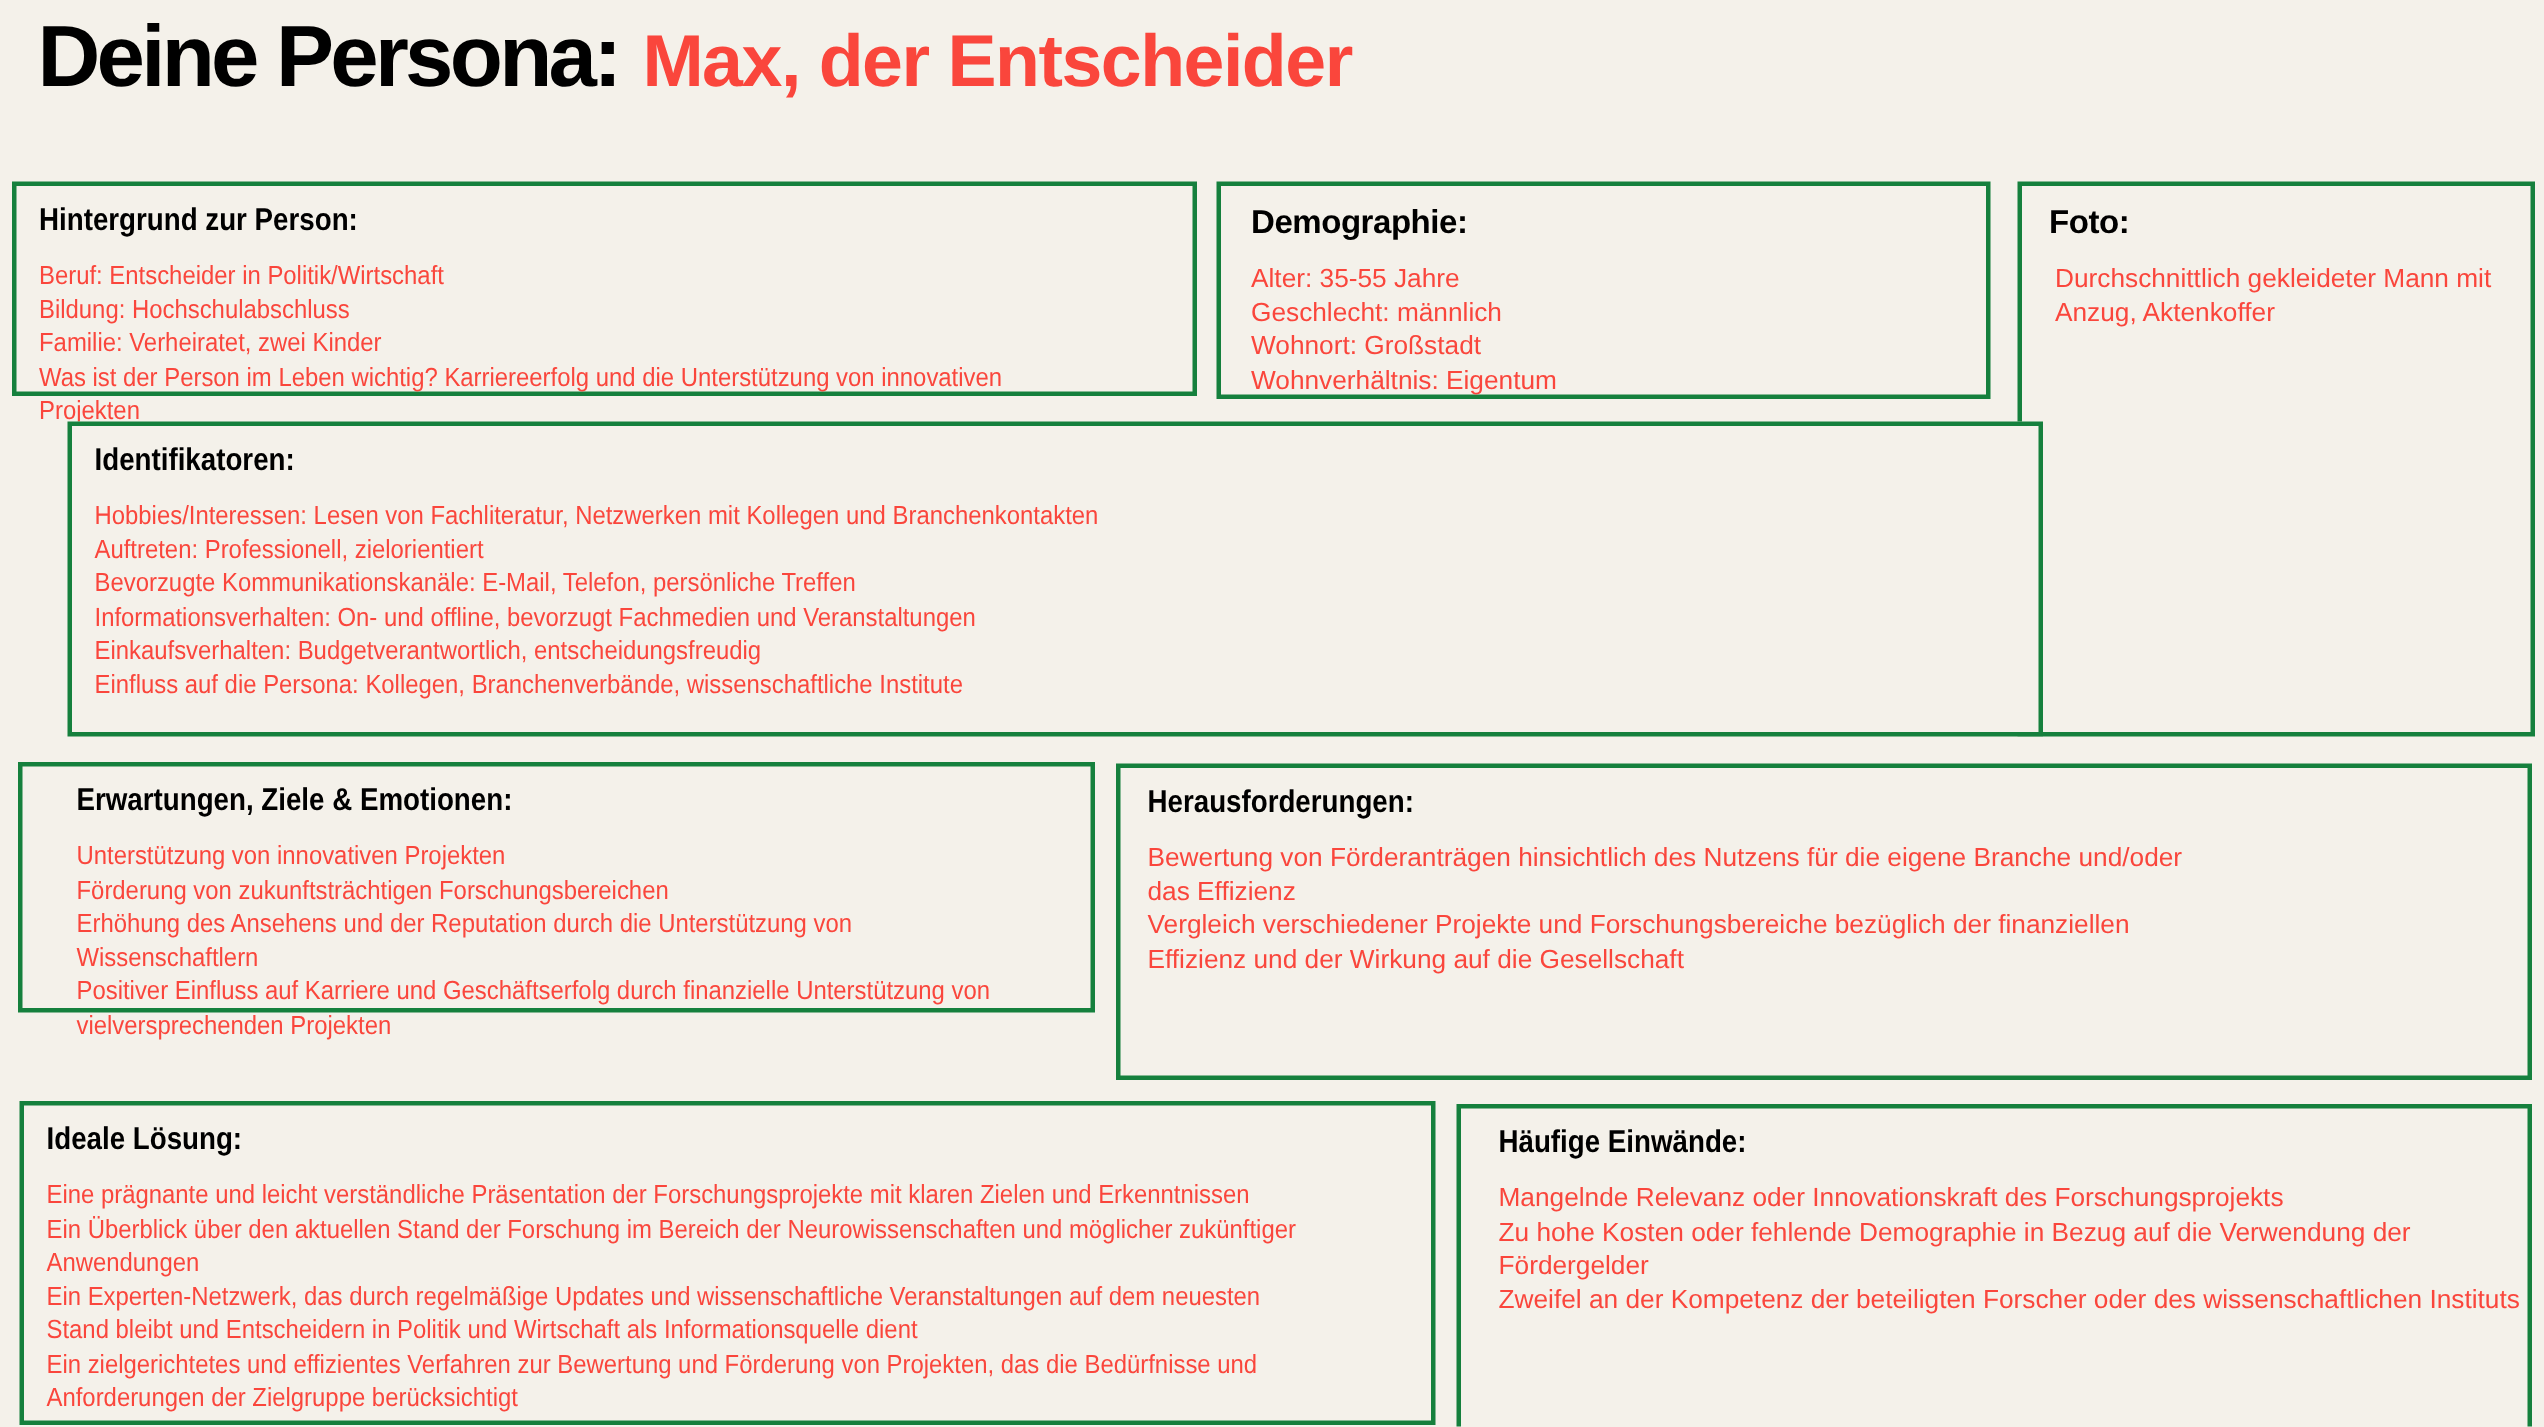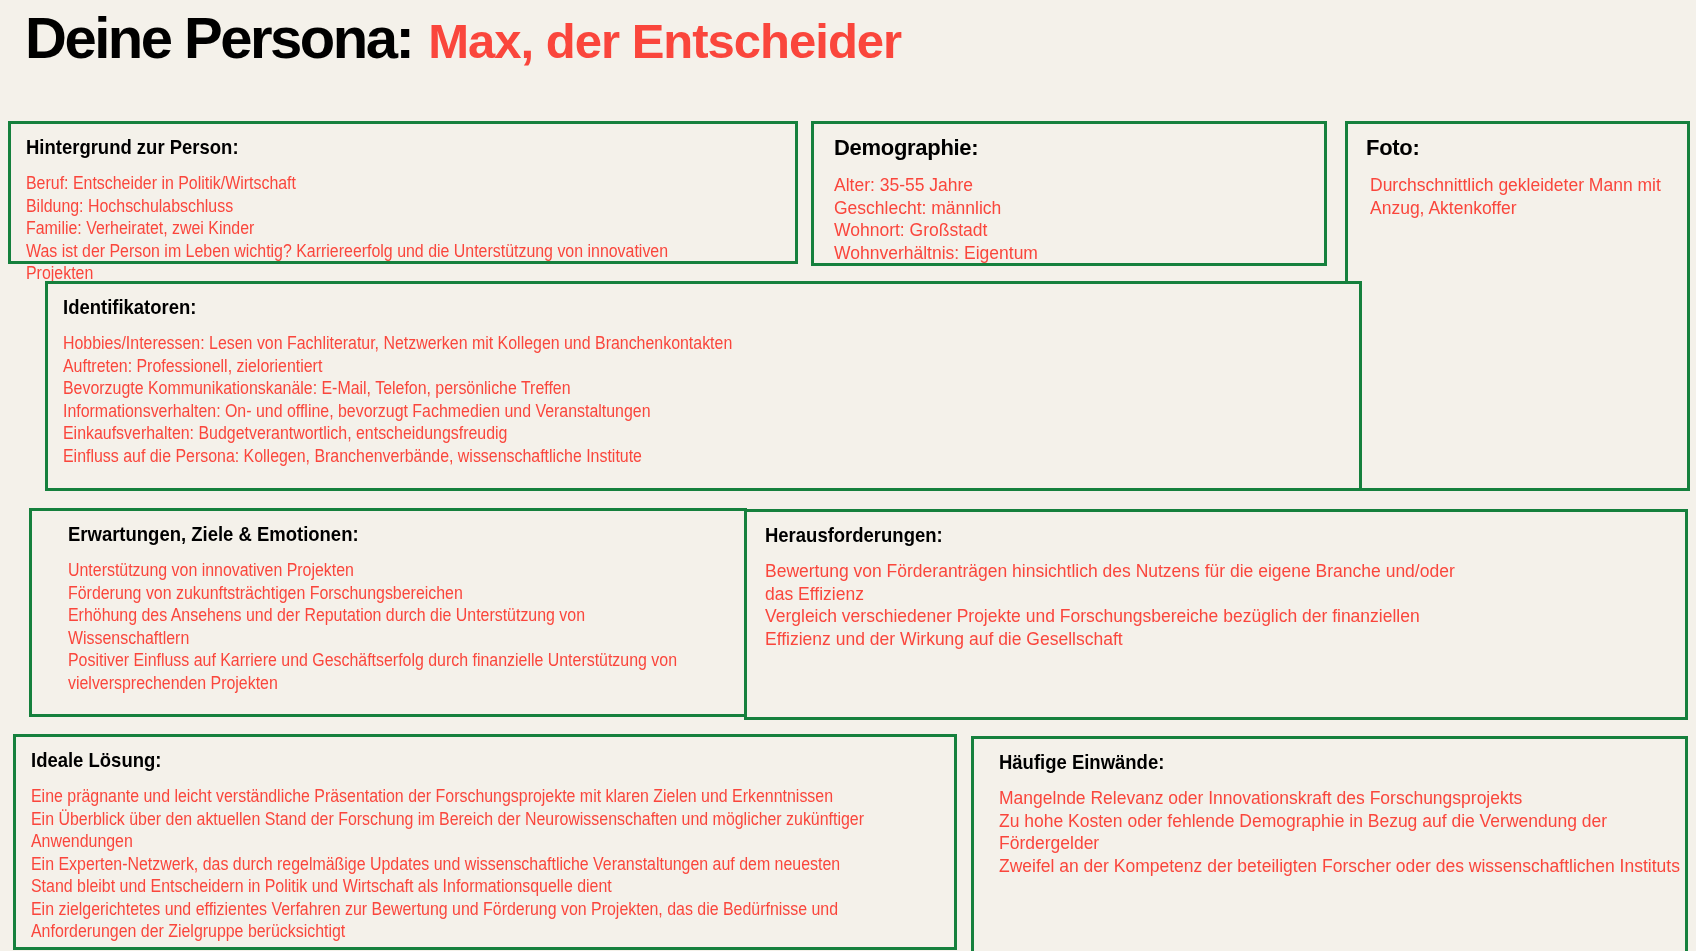--- a/index.html
+++ b/index.html
@@ -73,21 +73,21 @@
   .cond-body .lines {
     transform: scaleX(0.91);
     transform-origin: 0 0;
     width: 110%;
   }
   
   #box-hintergrund        { left: 8px;    top: 121px; width: 790px;  height: 143px; }
   #box-demographie        { left: 811px;  top: 121px; width: 516px;  height: 145px; padding-left: 20px; }
   #box-foto               { left: 1345px; top: 121px; width: 345px;  height: 370px; padding-left: 18px; }
   #box-identifikatoren    { left: 8px;    top: 281px; width: 1317px; height: 210px; margin-left: 37px; }
-  #box-erwartungen        { left: 29px;   top: 508px; width: 718px;  height: 209px; padding-left: 36px; }
+  #box-erwartungen        { left: 12px;   top: 508px; width: 718px;  height: 167px; padding-left: 36px; }
   #box-herausforderungen  { left: 744px;  top: 509px; width: 944px;  height: 211px; padding-left: 18px; }
   #box-ideale-loesung     { left: 13px;   top: 734px; width: 944px;  height: 216px; }
   #box-haeufige-einwaende { left: 971px;  top: 736px; width: 717px;  height: 265px; padding-left: 25px; }
   #box-foto .lines { padding-left: 4px; }
 </style>
 </head>
 <body style="background: rgb(244, 241, 234);">
 
 <header class="title">
   <span class="t-black">Deine Persona:</span>

